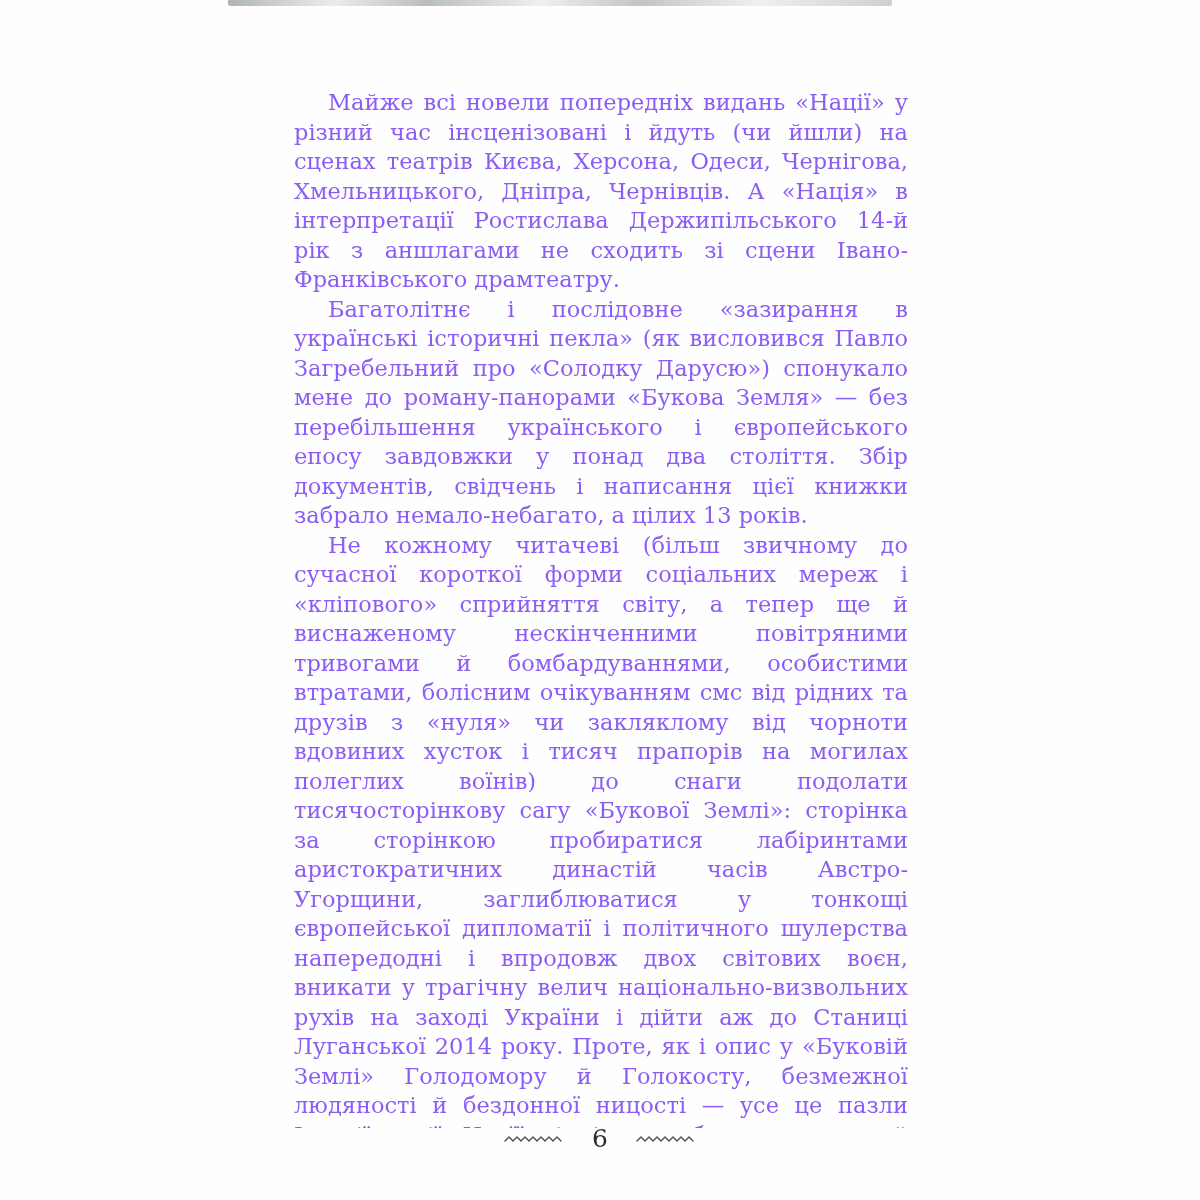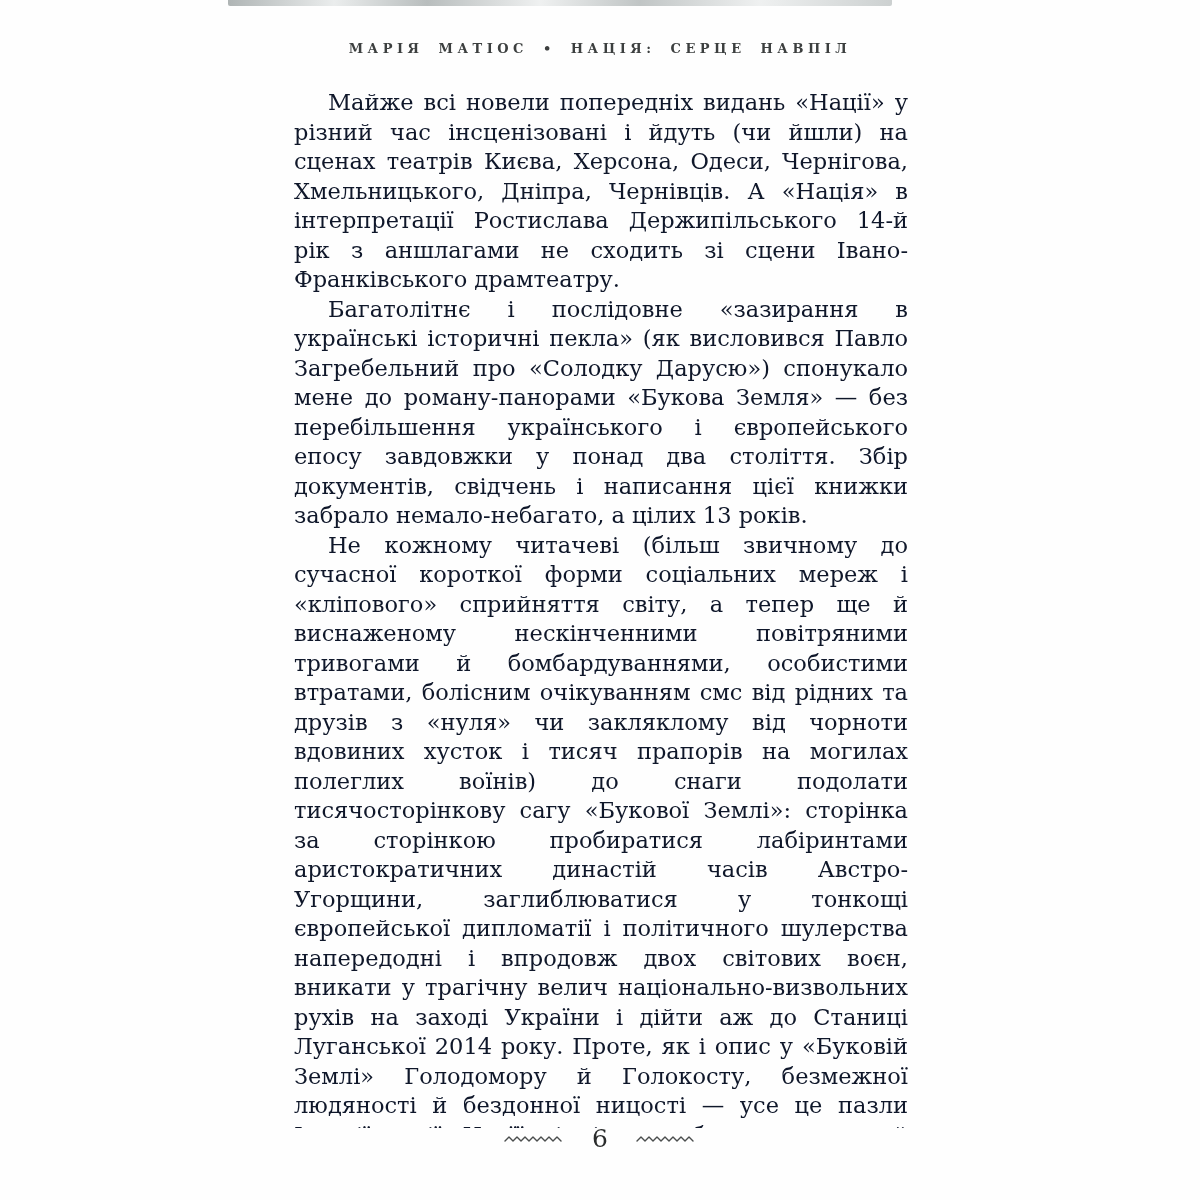--- a/index.html
+++ b/index.html
@@ -49,21 +49,21 @@
     word-spacing: 6px;
     color: #3c3f3f;
   }
   .text-block {
     position: absolute;
     top: 88px;
     left: 294px;
     width: 614px;
     height: 1040px;
     overflow: hidden;
-    color: #0f172a;
+    color: #8b5cf6;
     font-size: 22.5px;
     line-height: 29.5px;
     text-align: justify;
   }
   .text-block p.para {
     margin: 0;
     padding: 0;
     text-indent: 34px;
   }
   .page-footer {
@@ -93,21 +93,20 @@
     stroke-linecap: round;
   }
 </style>
 </head>
 <body>
 
 <div class="page">
 
   <div class="scan-artifact"></div>
 
-  <div class="running-header">МАРІЯ МАТІОС • НАЦІЯ: СЕРЦЕ НАВПІЛ</div>
 
   <div class="text-block">
       <p class="para">Майже всі новели попередніх видань «Нації» у різний час інсценізовані і йдуть (чи йшли) на сценах театрів Києва, Херсона, Одеси, Чернігова, Хмельницького, Дніпра, Чернівців. А «Нація» в інтерпретації Ростислава Держипільського 14-й рік з аншлагами не сходить зі сцени Івано-Франківського драмтеатру.</p>
       <p class="para">Багатолітнє і послідовне «зазирання в українські історичні пекла» (як висловився Павло Загребельний про «Солодку Дарусю») спонукало мене до роману-панорами «Букова Земля» — без перебільшення українського і європейського епосу завдовжки у понад два століття. Збір документів, свідчень і написання цієї книжки забрало немало-небагато, а цілих 13 років.</p>
       <p class="para">Не кожному читачеві (більш звичному до сучасної короткої форми соціальних мереж і «кліпового» сприйняття світу, а тепер ще й виснаженому нескінченними повітряними тривогами й бомбардуваннями, особистими втратами, болісним очікуванням смс від рідних та друзів з «нуля» чи закляклому від чорноти вдовиних хусток і тисяч прапорів на могилах полеглих воїнів) до снаги подолати тисячосторінкову сагу «Букової Землі»: сторінка за сторінкою пробиратися лабіринтами аристократичних династій часів Австро-Угорщини, заглиблюватися у тонкощі європейської дипломатії і політичного шулерства напередодні і впродовж двох світових воєн, вникати у трагічну велич національно-визвольних рухів на заході України і дійти аж до Станиці Луганської 2014 року. Проте, як і опис у «Буковій Землі» Голодомору й Голокосту, безмежної людяності й бездонної ницості — усе це пазли Історії нації. Це її мінні поля, битви, поразки й тріумфи, відлуння яких розривають нашу свідомість і сьогодні. І як би ми не «віднікувалися» — вона, давніша Історія, таки впливає на завтрашній день, підіймаючи чи притлумлюючи наш дух</p>
     </div>
 
   <div class="page-footer">
     <svg class="squiggle" width="60" height="10" viewBox="0 0 60 10">
       <polyline points="1,7 5,3 9,7 13,3 17,7 21,3 25,7 29,3 33,7 37,3 41,7 45,3 49,7 53,3 57,7"></polyline>

